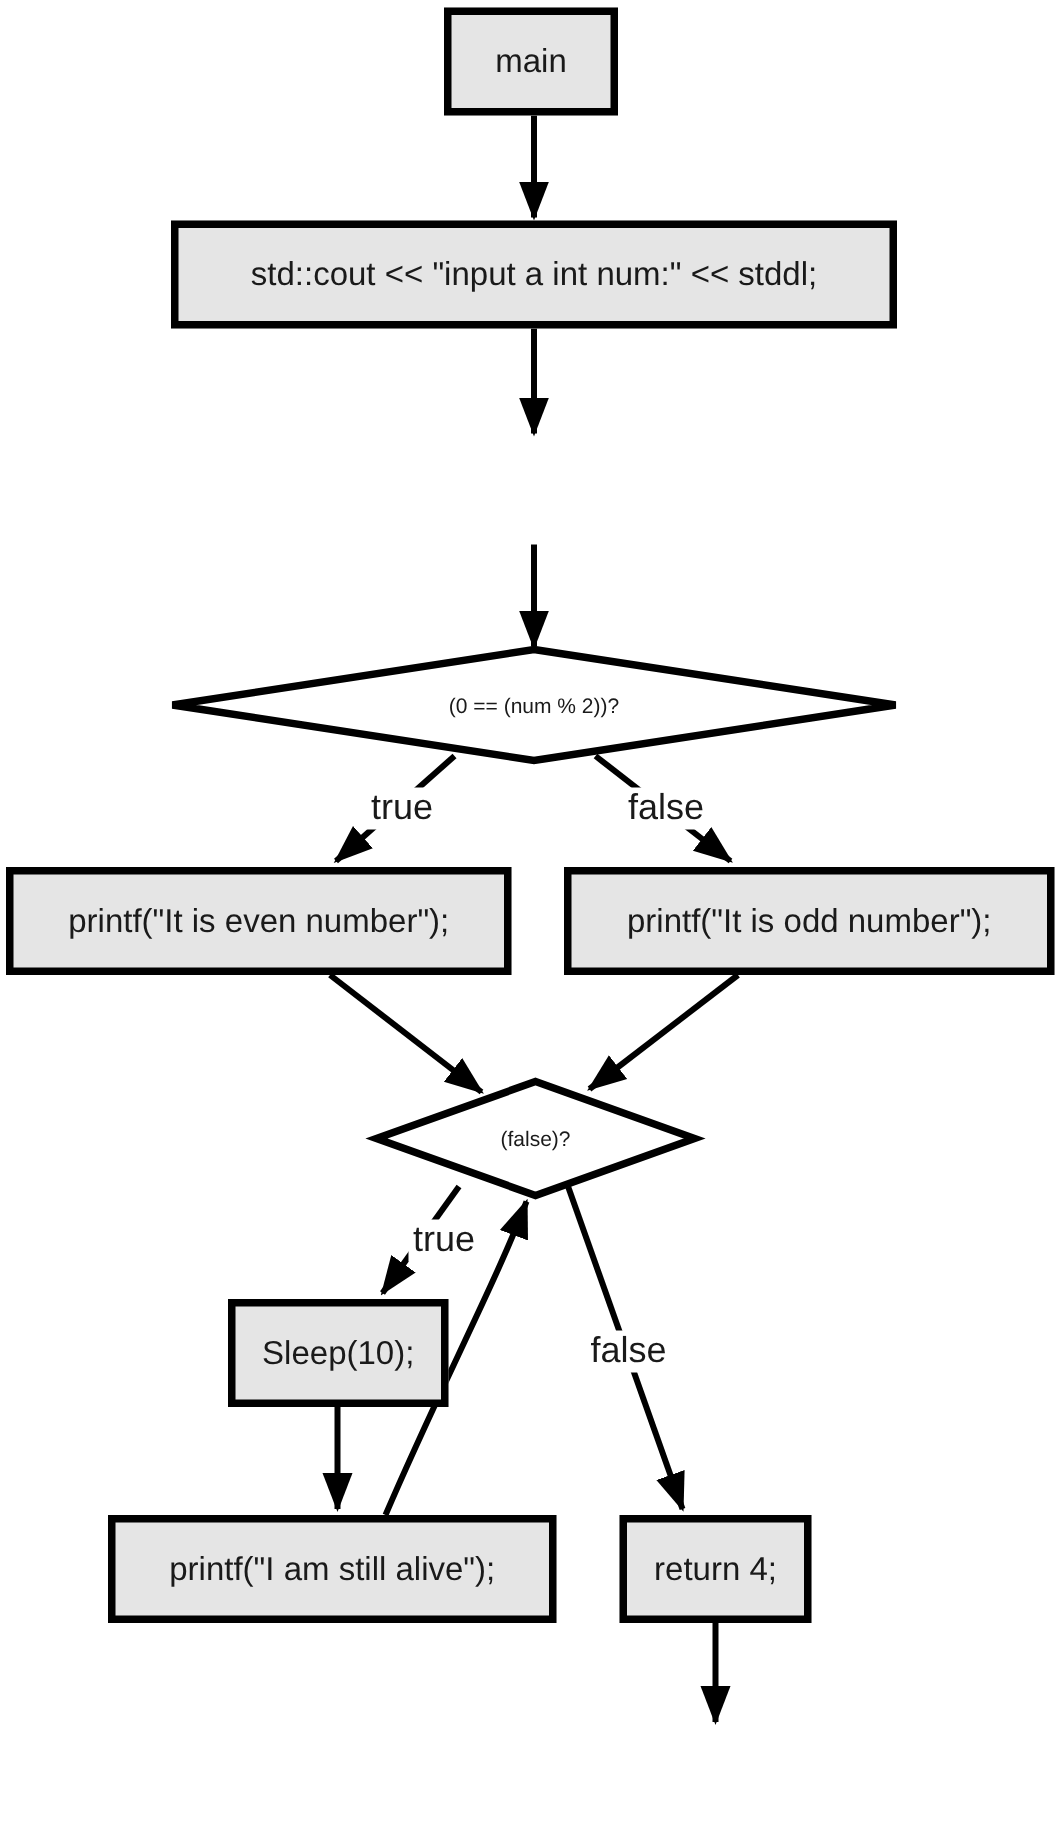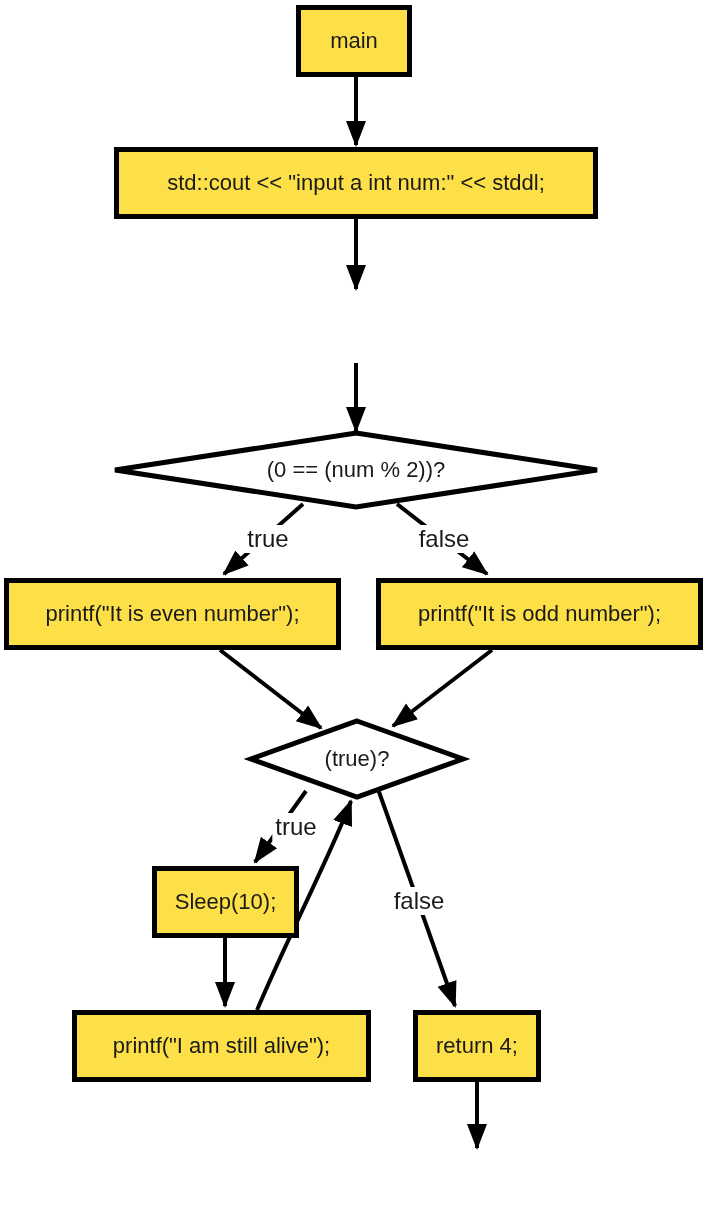--- a/index.html
+++ b/index.html
@@ -18,33 +18,33 @@
   .edges {
     position: absolute;
     left: 0; top: 0;
     width: 708px;
     height: 1228px;
   }
   .node {
     position: absolute;
     box-sizing: border-box;
     border: 5px solid #000000;
-    background: #fde047;
+    background: #e5e5e5;
     color: #1a1a1a;
     font-size: 22px;
     display: flex;
     align-items: center;
     justify-content: center;
     text-align: center;
     white-space: nowrap;
   }
   .dlabel {
     position: absolute;
     color: #1a1a1a;
-    font-size: 22px;
+    font-size: 14px;
     display: flex;
     align-items: center;
     justify-content: center;
     text-align: center;
     white-space: nowrap;
     pointer-events: none;
   }
   .elabel {
     position: absolute;
     transform: translate(-50%, -50%);
@@ -104,20 +104,20 @@
 
   <div class="node n-main">main</div>
   <div class="node n-cout">std::cout &lt;&lt; "input a int num:" &lt;&lt; stddl;</div>
   <div class="node n-even">printf("It is even number");</div>
   <div class="node n-odd">printf("It is odd number");</div>
   <div class="node n-sleep">Sleep(10);</div>
   <div class="node n-alive">printf("I am still alive");</div>
   <div class="node n-return">return 4;</div>
 
   <div class="dlabel d1-label">(0 == (num % 2))?</div>
-  <div class="dlabel d2-label">(true)?</div>
+  <div class="dlabel d2-label">(false)?</div>
 
   <div class="elabel l-true1">true</div>
   <div class="elabel l-false1">false</div>
   <div class="elabel l-true2">true</div>
   <div class="elabel l-false2">false</div>
 
 </div>
 
 </body></html>

